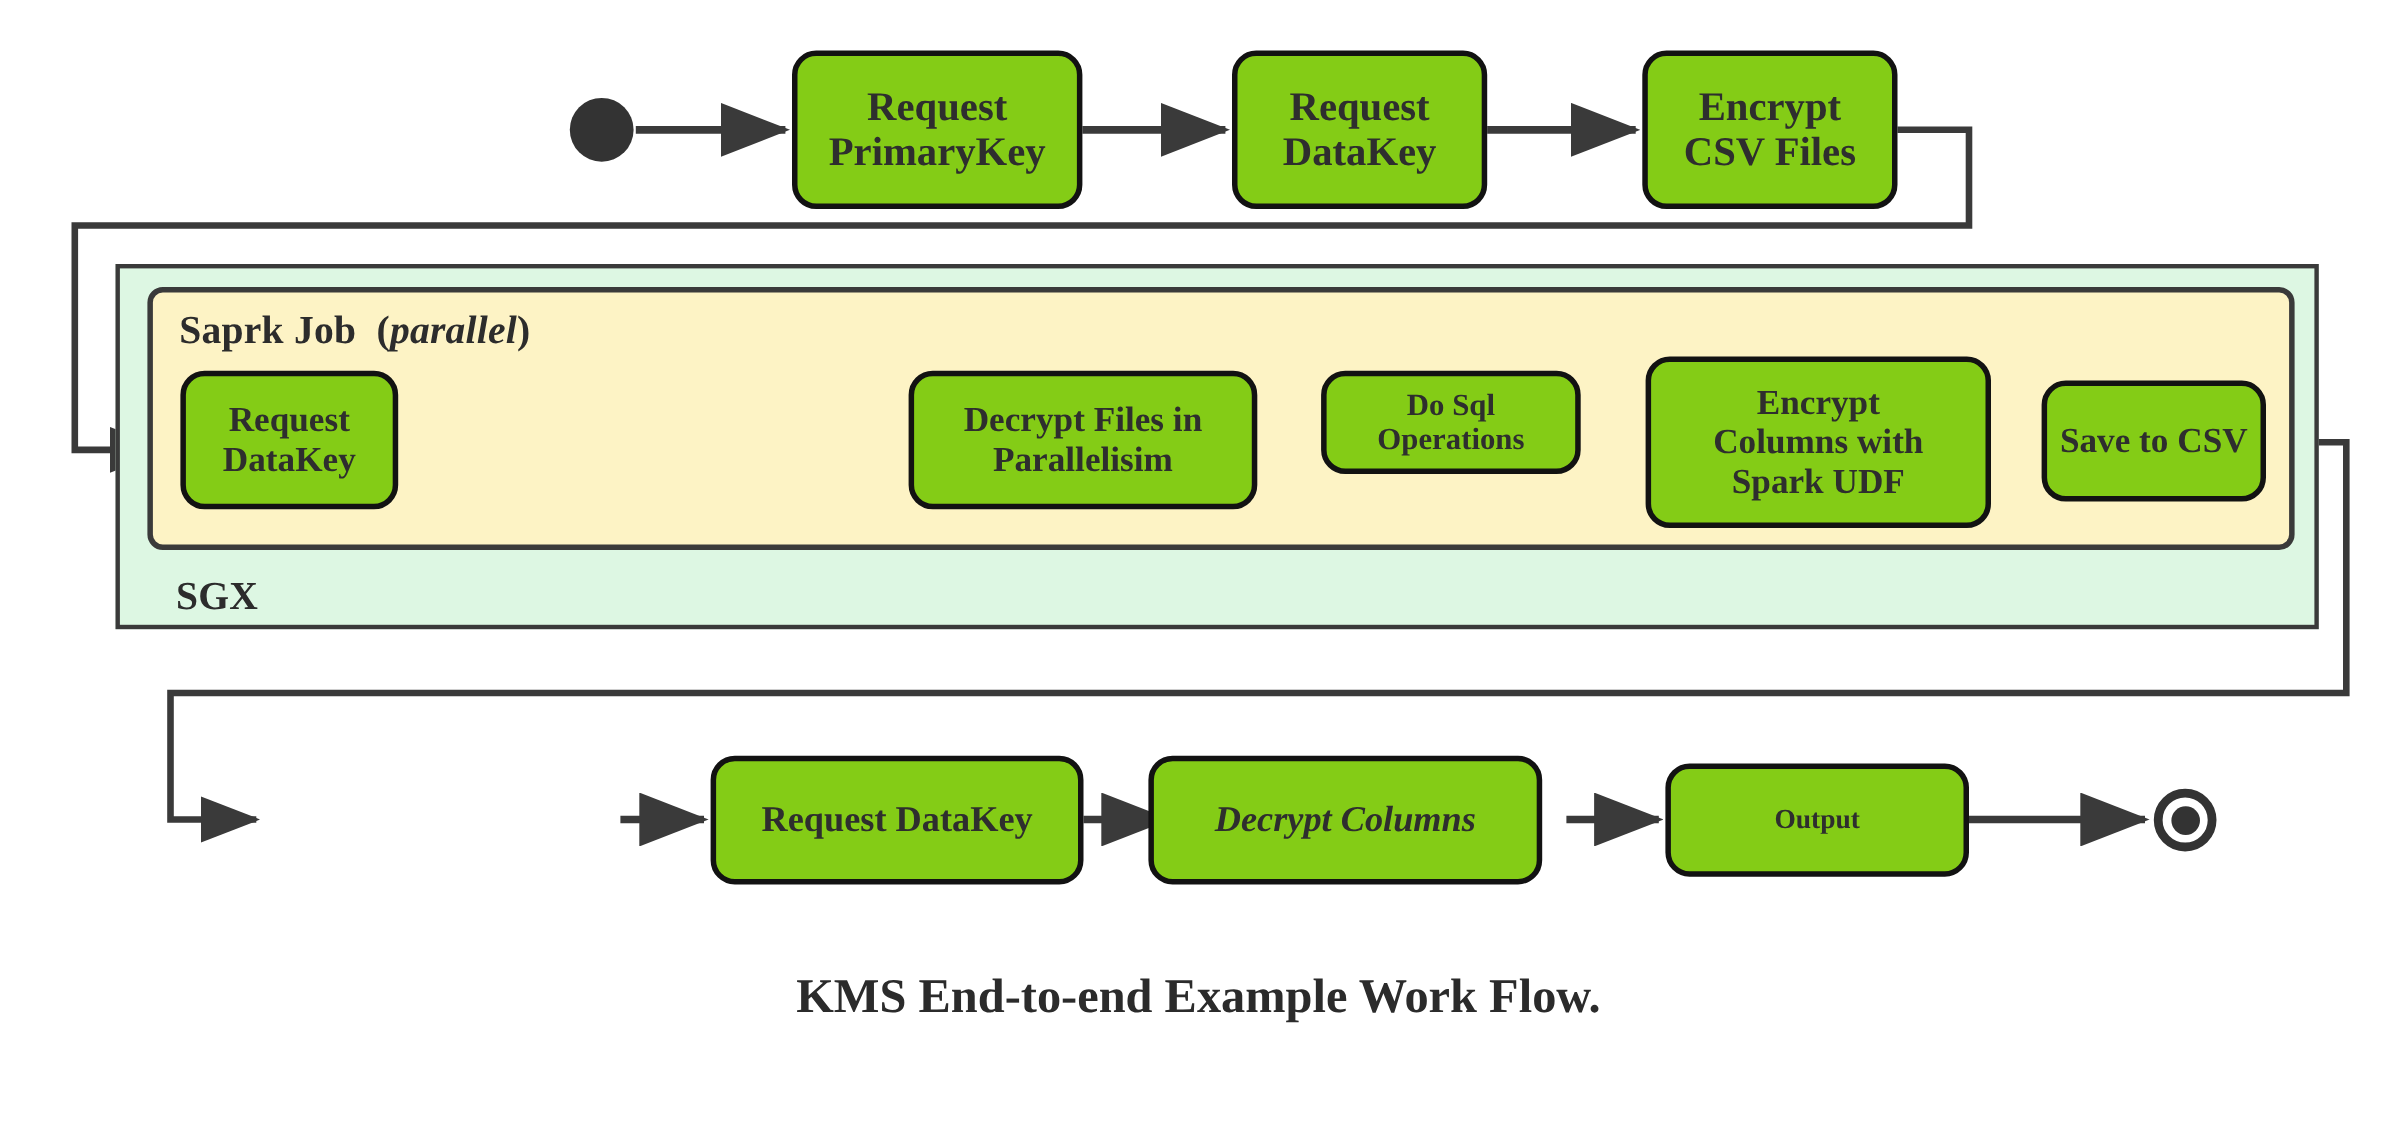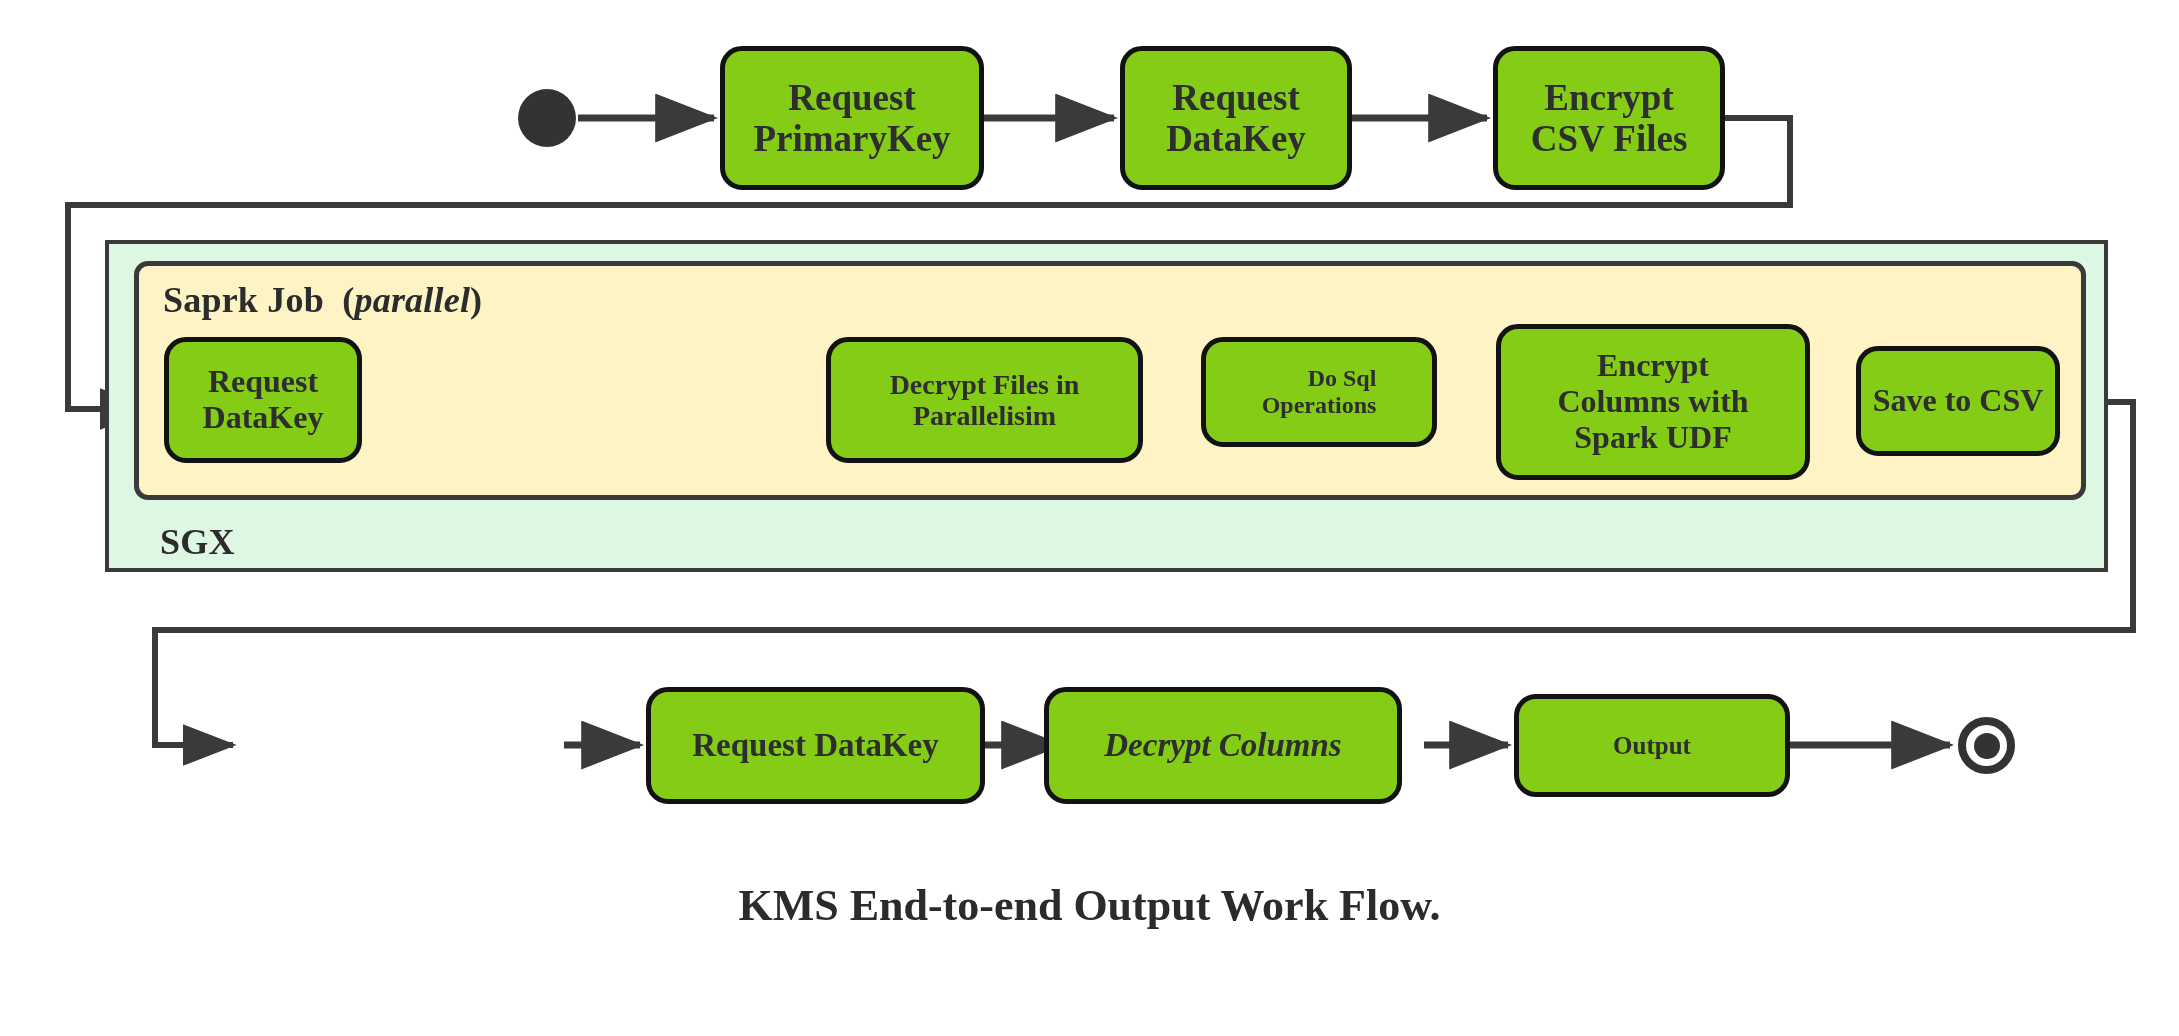--- a/index.html
+++ b/index.html
@@ -159,38 +159,38 @@
   <div class="container-spark" style="left:134px; top:261px; width:1952px; height:239px;"></div>
 
   <div class="container-label" style="left:163px; top:279px; font-size:36px;">
     <span>Saprk Job</span><span>&nbsp;&nbsp;</span><span class="paren">(</span><span class="ital">parallel</span><span class="paren">)</span>
   </div>
 
   <div class="node" style="left:164px; top:337px; width:198px; height:126px; font-size:32px;">Request
 DataKey</div>
 
 
-  <div class="node" style="left:826px; top:337px; width:317px; height:126px; font-size:28px;">Decrypt Files in
+  <div class="node" style="left:826px; top:337px; width:317px; height:126px; font-size:32px;">Decrypt Files in
 Parallelisim</div>
 
-  <div class="node" style="left:1201px; top:337px; width:236px; height:110px; font-size:24px;text-align:right;">Do Sql
+  <div class="node" style="left:1201px; top:337px; width:236px; height:94px; font-size:28px;">Do Sql
 Operations</div>
 
   <div class="node" style="left:1496px; top:324px; width:314px; height:156px; font-size:32px;">Encrypt
 Columns with
 Spark UDF</div>
 
   <div class="node" style="left:1856px; top:346px; width:204px; height:110px; font-size:32px;">Save to CSV</div>
 
 
   <div class="node" style="left:646px; top:687px; width:339px; height:117px; font-size:33px;">Request DataKey</div>
 
   <div class="node" style="left:1044px; top:687px; width:358px; height:117px; font-size:33px;font-style:italic;">Decrypt Columns</div>
 
   <div class="node" style="left:1514px; top:694px; width:276px; height:103px; font-size:25px;">Output</div>
 
   <div class="end-node" style="left:1958px; top:717px; width:57px; height:57px;">
     <span class="inner-dot"></span>
   </div>
 
-  <div class="caption" style="left:0px; top:880px; width:2179px; font-size:44px;">KMS End-to-end Output Work Flow.</div>
+  <div class="caption" style="left:0px; top:880px; width:2179px; font-size:44px;">KMS End-to-end Example Work Flow.</div>
 
 </div>
 
 </body></html>

